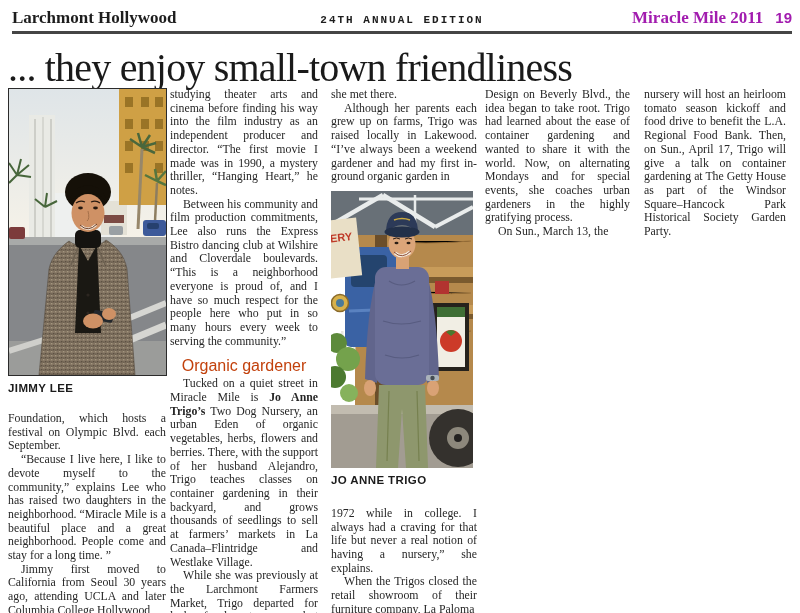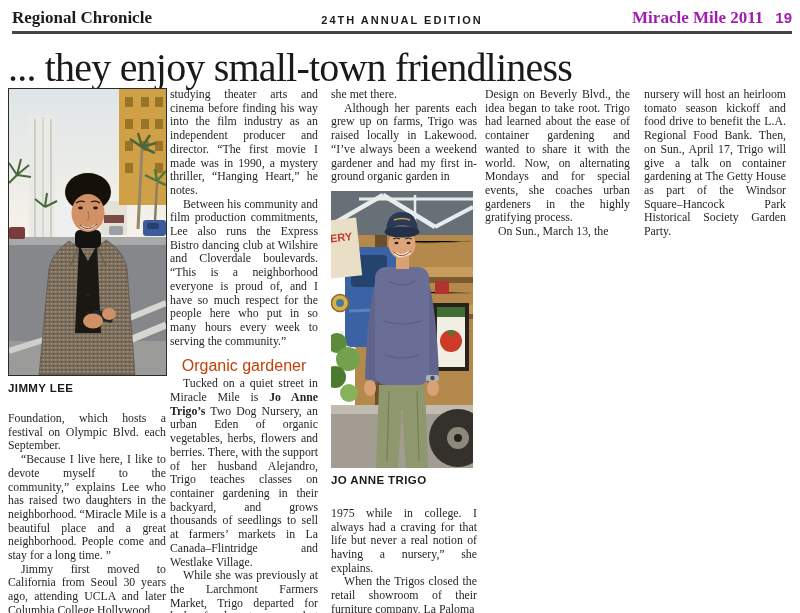--- a/index.html
+++ b/index.html
@@ -11,21 +11,21 @@
   .masthead{
     position:absolute;top:9px;left:12px;right:8px;height:22px;
     border-bottom:3px solid #454545;
   }
   .mh-left{
     position:absolute;left:0;bottom:3px;
     font-family:"Liberation Serif",serif;font-weight:700;font-size:17px;color:#1d1d1d;
   }
   .mh-center{
     position:absolute;left:0;right:0;bottom:5px;text-align:center;
-    font-family:Liberation Sans, sans-serif;font-weight:700;font-size:11px;
+    font-family:Liberation Mono, monospace;font-weight:700;font-size:11px;
     letter-spacing:2px;color:#1d1d1d;
   }
   .mh-right{
     position:absolute;right:0;bottom:3px;
     font-family:"Liberation Serif",serif;font-weight:700;font-size:17px;color:#a21caf;
   }
   .mh-right .pageno{
     font-family:"Liberation Sans",sans-serif;font-weight:700;font-size:15px;
     margin-left:12px;
   }
@@ -64,21 +64,21 @@
     color:#c2410c;
   }
   .b{font-weight:700;}
 </style>
 </head>
 <body>
 
 <div>
 
   <header class="masthead">
-    <div class="mh-left">Regional Chronicle</div>
+    <div class="mh-left">Larchmont Hollywood</div>
     <div class="mh-center">24TH ANNUAL EDITION</div>
     <div class="mh-right">
       <span>Miracle Mile 2011</span><span class="pageno">19</span>
     </div>
   </header>
 
   <h1 class="headline">... they enjoy small-town friendliness</h1>
 
   <main class="cols">
 
@@ -260,21 +260,21 @@
           <ellipse cx="65.5" cy="52" rx="2" ry="1.2" fill="#2a1d14"></ellipse>
           <ellipse cx="77.5" cy="52" rx="2" ry="1.2" fill="#2a1d14"></ellipse>
           <path d="M62,48 Q65.5,46 69,48 M74,48 Q77.5,46 81,48" stroke="#2a1d14" stroke-width="1" fill="none"></path>
           <path d="M64,62 Q71,68 79,61" stroke="#f4ece0" stroke-width="3" fill="none"></path>
           <path d="M63,61 Q71,69 80,60" stroke="#8a4a34" stroke-width="1" fill="none"></path>
           <path d="M48,194 L94,194 L97,277 L75,277 L71,218 L67,277 L45,277 Z" fill="#8e976d"></path>
           <path d="M58,200 L56,270 M86,200 L88,270" stroke="#76804f" stroke-width="1.2" fill="none"></path>
         </svg>
       </figure>
       <figcaption>JO ANNE TRIGO</figcaption>
-      <p class="cont after-photo">1975 while in college. I always had a craving for that life but never a real notion of having a nursery,” she explains.</p>
+      <p class="cont after-photo">1972 while in college. I always had a craving for that life but never a real notion of having a nursery,” she explains.</p>
       <p>When the Trigos closed the retail showroom of their furniture company, La Paloma</p>
     </section>
 
     <section class="col" id="col4">
       <p class="cont">Design on Beverly Blvd., the idea began to take root. Trigo had learned about the ease of container gardening and wanted to share it with the world. Now, on alternating Mondays and for special events, she coaches urban gardeners in the highly gratifying process.</p>
       <p>On Sun., March 13, the</p>
     </section>
 
     <section class="col" id="col5">
       <p class="cont">nursery will host an heirloom tomato season kickoff and food drive to benefit the L.A. Regional Food Bank. Then, on Sun., April 17, Trigo will give a talk on container gardening at The Getty House as part of the Windsor Square–Hancock Park Historical Society Garden Party.</p>

